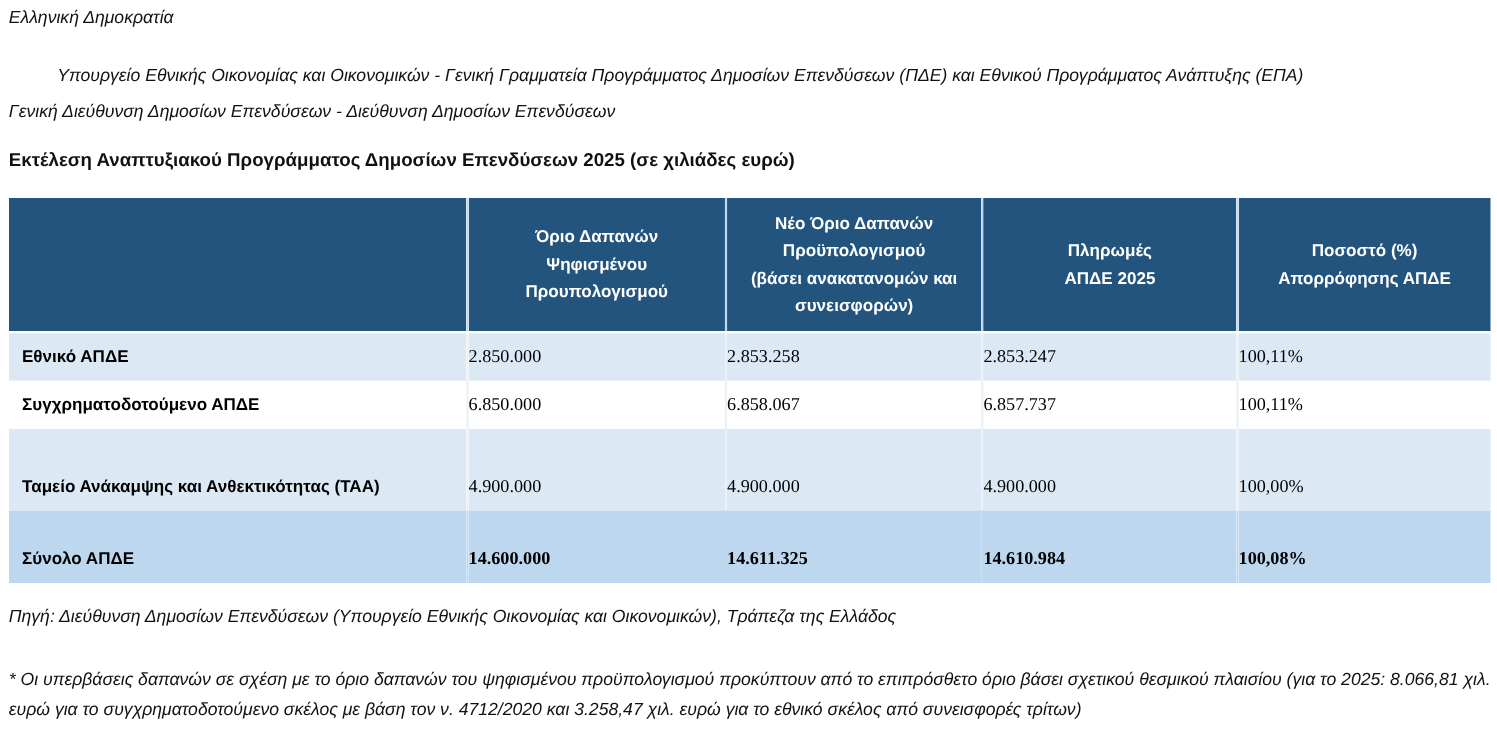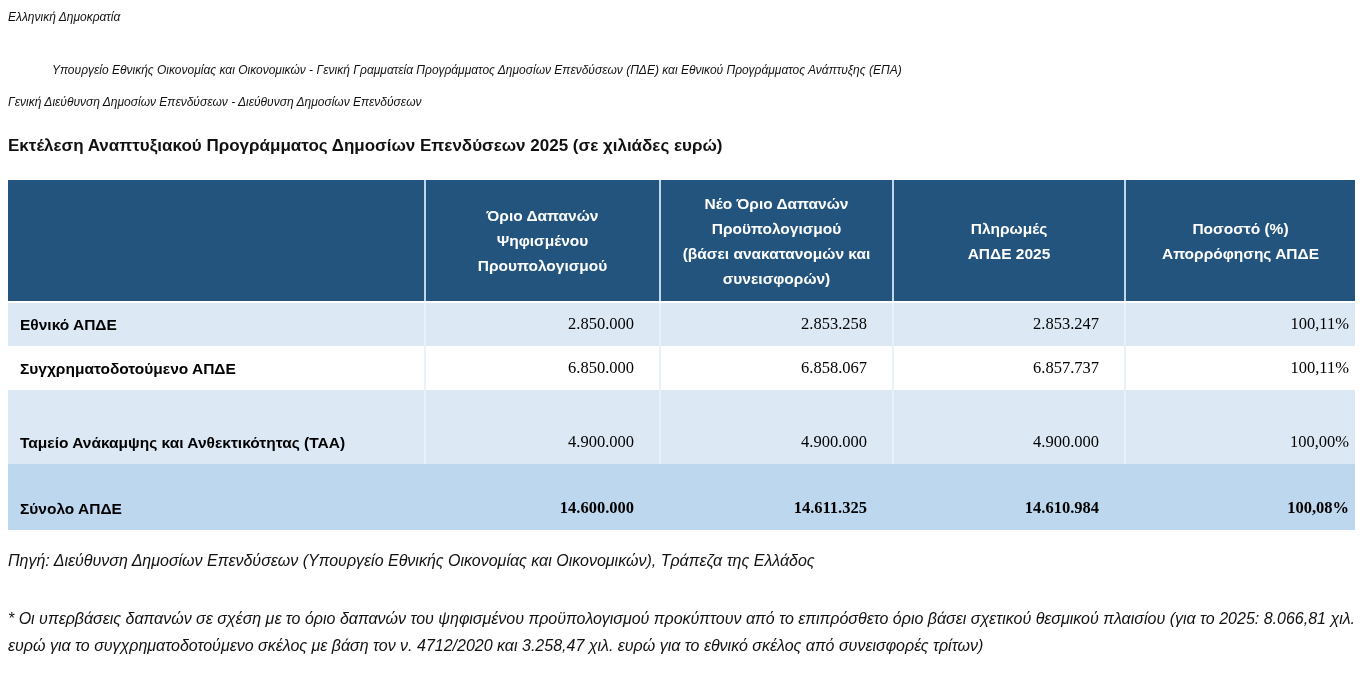--- a/index.html
+++ b/index.html
@@ -9,21 +9,21 @@
     background: #ffffff;
     color: #000000;
     font-family: "Liberation Sans", sans-serif;
     overflow: hidden;
   }
   .page { padding: 7px 6px 0 8px; }
 
   .org {
     margin: 0;
     font-style: italic;
-    font-size: 12px;
+    font-size: 16px;
     line-height: 20px;
     color: #111111;
   }
   .org1 { margin-bottom: 33px; }
   .org2 { margin-bottom: 12px; margin-left: 44px; }
 
   .title {
     margin: 23px 0 0 0;
     font-size: 17px;
     line-height: 21px;
@@ -67,21 +67,21 @@
   td.label {
     font-weight: bold;
     font-size: 15.5px;
     text-align: left;
     padding: 0 0 12px 12px;
     white-space: nowrap;
   }
   td.num, td.pct {
     font-family: "Liberation Serif", serif;
     font-size: 16.5px;
-    text-align: right;
+    text-align: left;
   }
   td.num { padding: 0 25px 12px 0; }
   td.pct { padding: 0 6px 12px 0; }
 
   .source {
     margin: 20px 0 0 0;
     font-style: italic;
     font-size: 16px;
     line-height: 21px;
     color: #111111;

